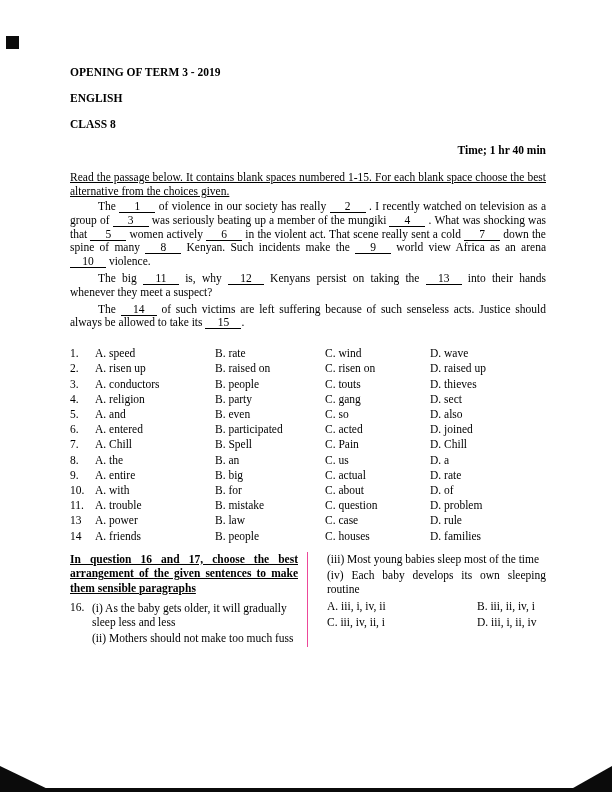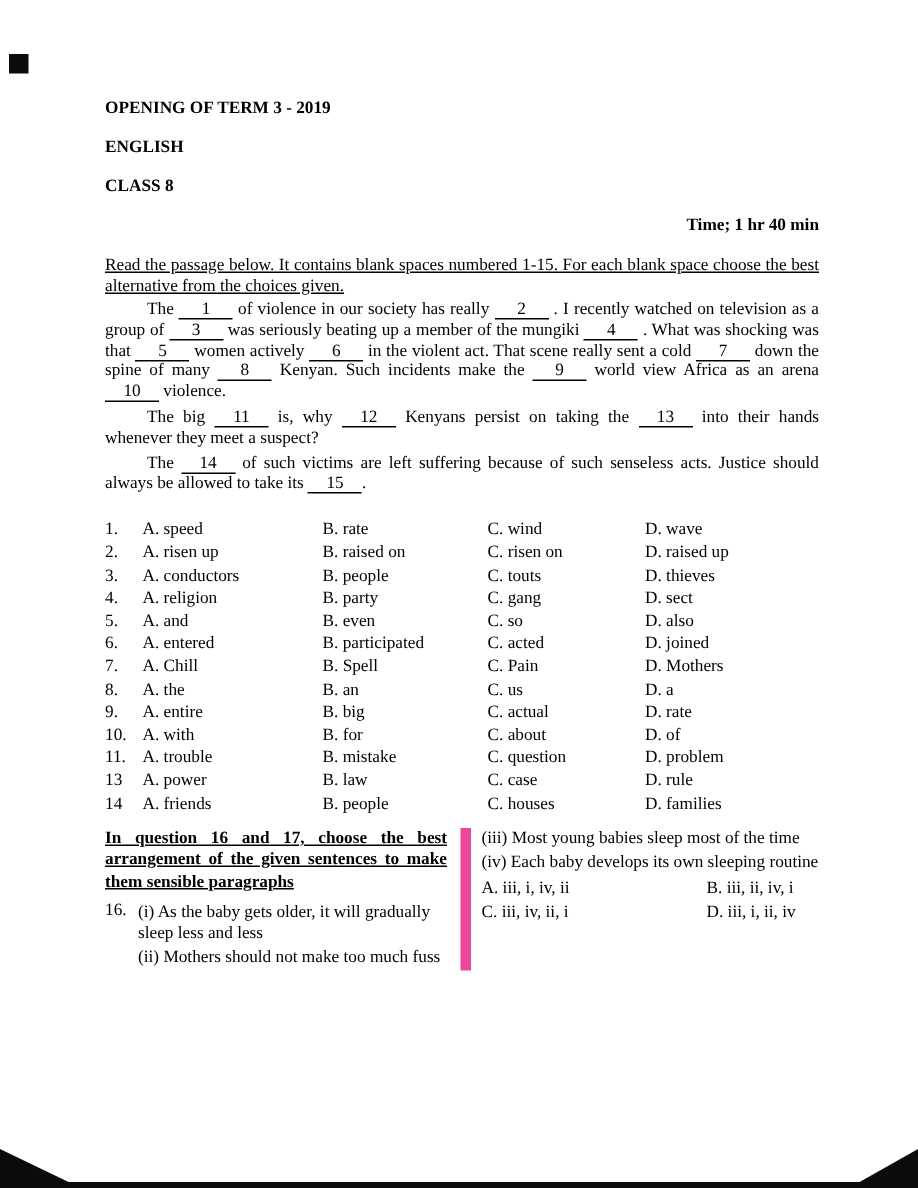--- a/index.html
+++ b/index.html
@@ -45,21 +45,21 @@
     text-indent:0;
   }
   .questions { margin-top:16px; }
   .qrow {
     display:grid;
     grid-template-columns:25px 120px 110px 105px 1fr;
     line-height:15.2px;
   }
   .section2 { display:flex; margin-top:8px; }
   .col-left  { width:237px; padding-right:9px; }
-  .col-right { flex:1; border-left:7px solid #ec4899; padding-left:7px; }
+  .col-right { flex:1; border-left:1px solid #ec4899; padding-left:19px; }
   .s2-heading {
     font-weight:bold;
     text-decoration:underline;
     text-align:justify;
     line-height:14.5px;
     margin-bottom:6px;
   }
   .q16 { display:flex; margin-top:4px;justify-content:space-between; }
   .q16-no { width:22px; flex:0 0 22px; }
   .q16-items { flex:1; }
@@ -147,21 +147,21 @@
           <div>A. entered</div>
           <div>B. participated</div>
           <div>C. acted</div>
           <div>D. joined</div>
         </div>
         <div class="qrow">
           <div>7.</div>
           <div>A. Chill</div>
           <div>B. Spell</div>
           <div>C. Pain</div>
-          <div>D. Mothers</div>
+          <div>D. Chill</div>
         </div>
         <div class="qrow">
           <div>8.</div>
           <div>A. the</div>
           <div>B. an</div>
           <div>C. us</div>
           <div>D. a</div>
         </div>
         <div class="qrow">
           <div>9.</div>

